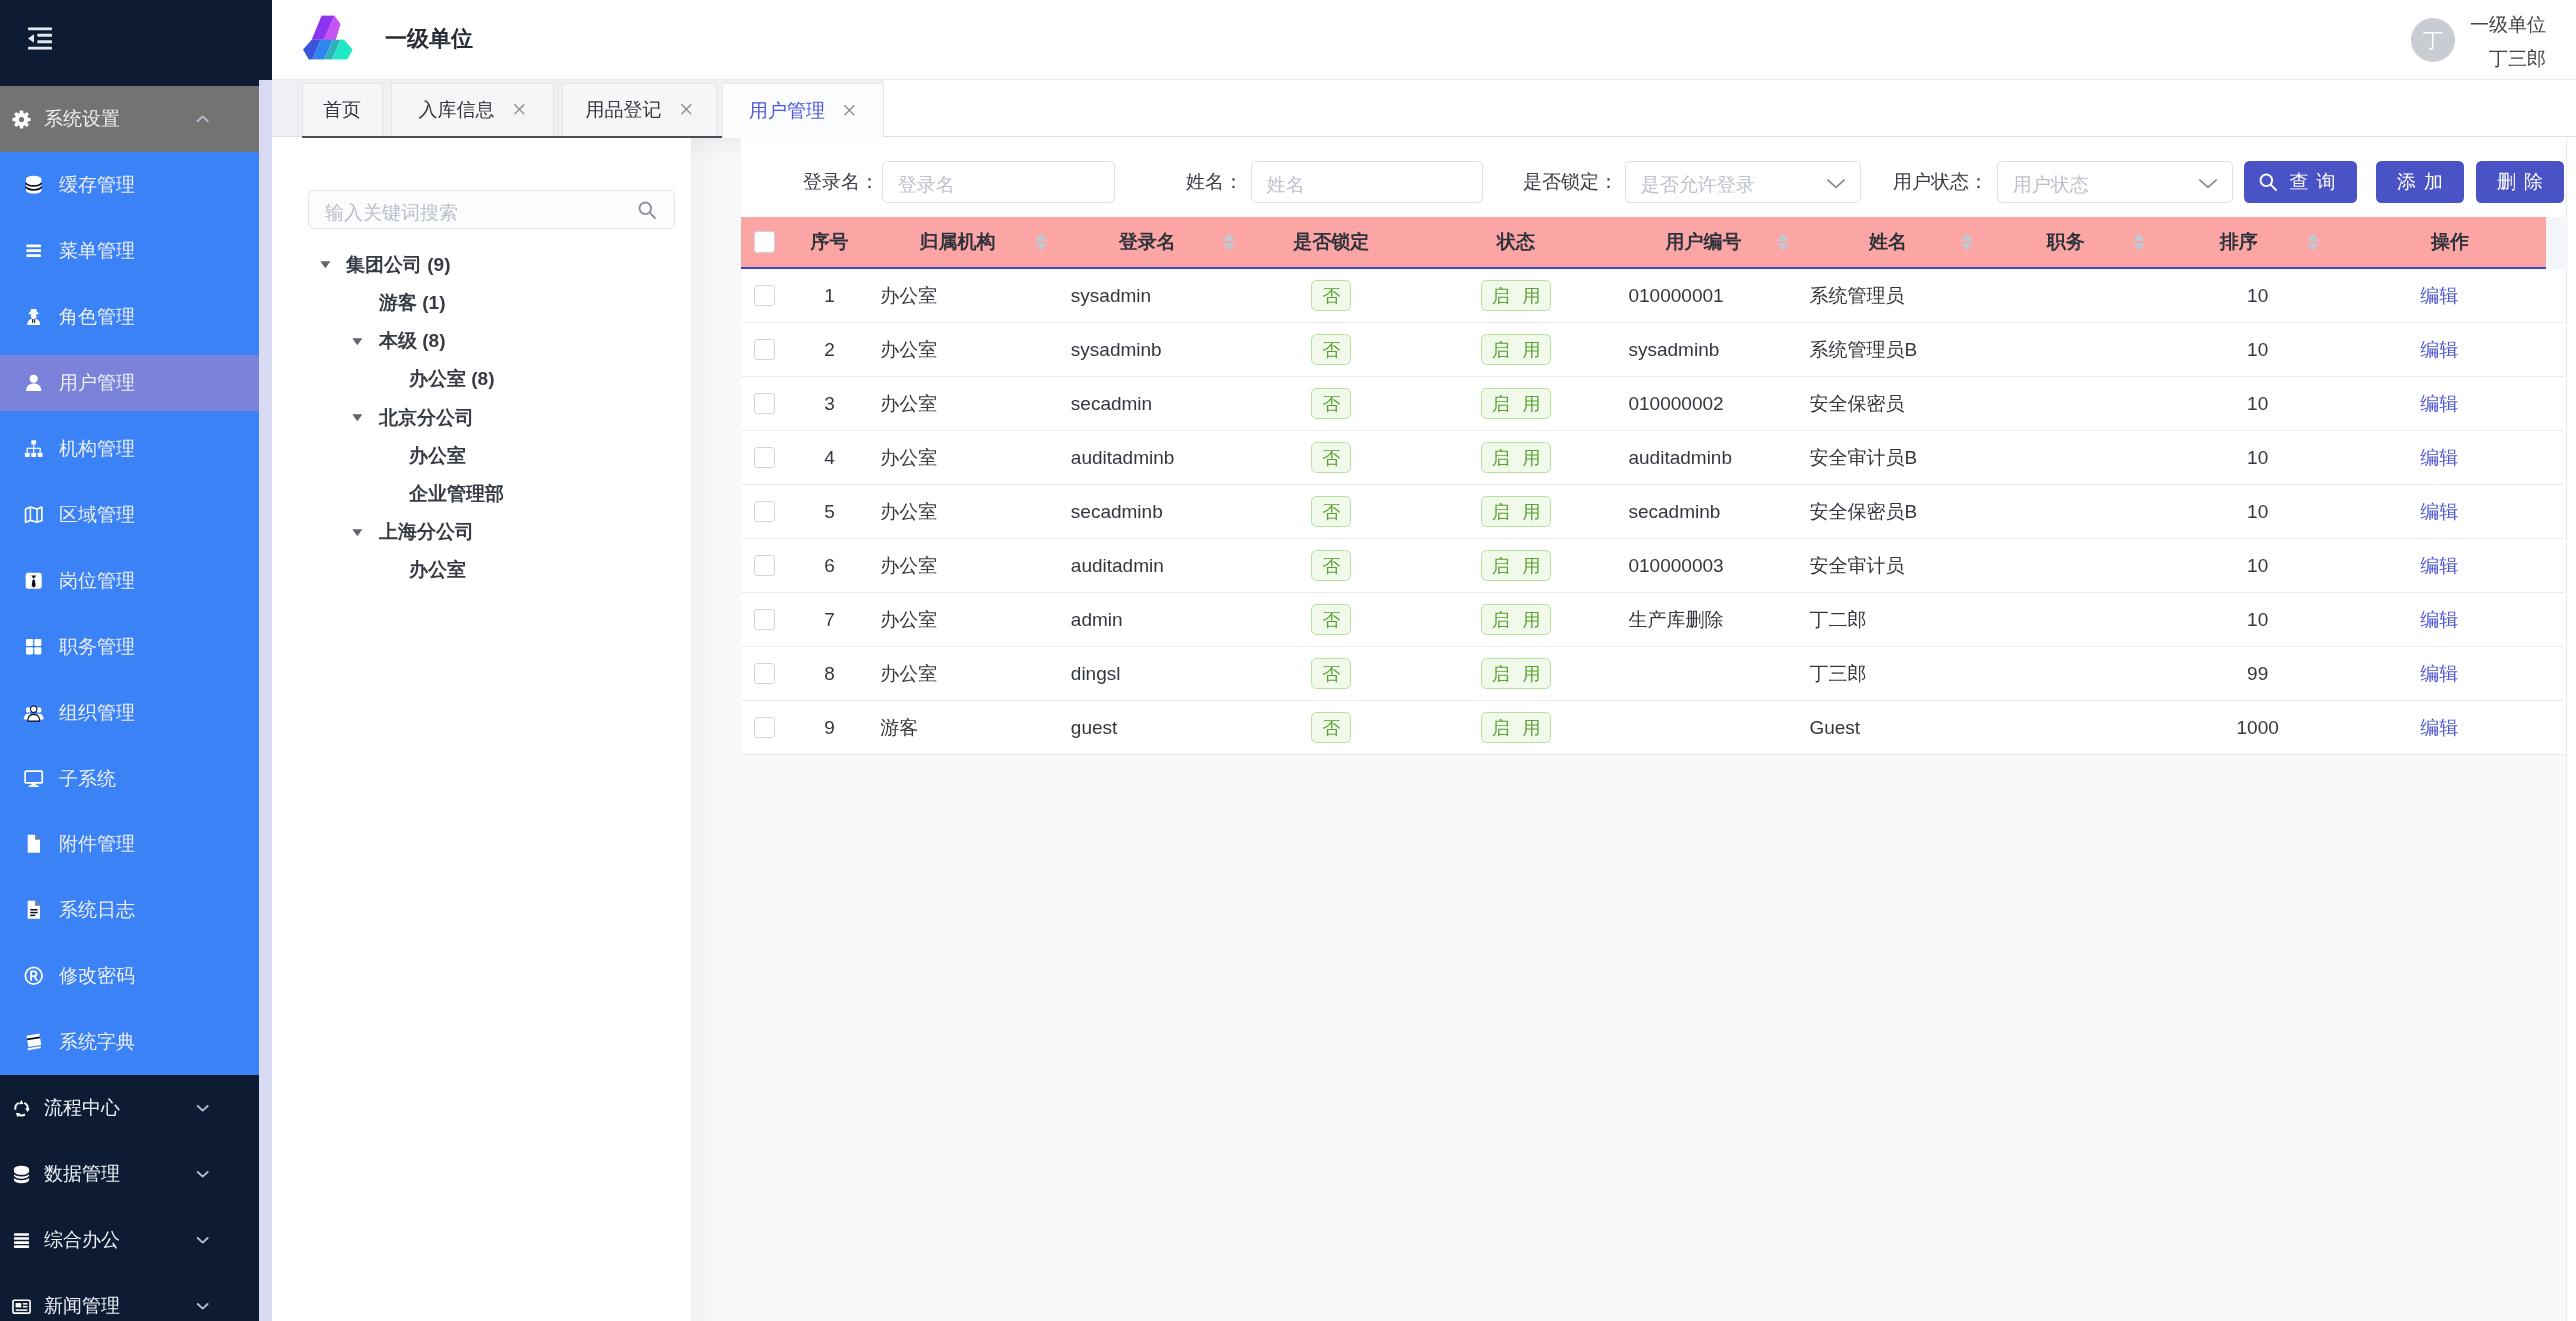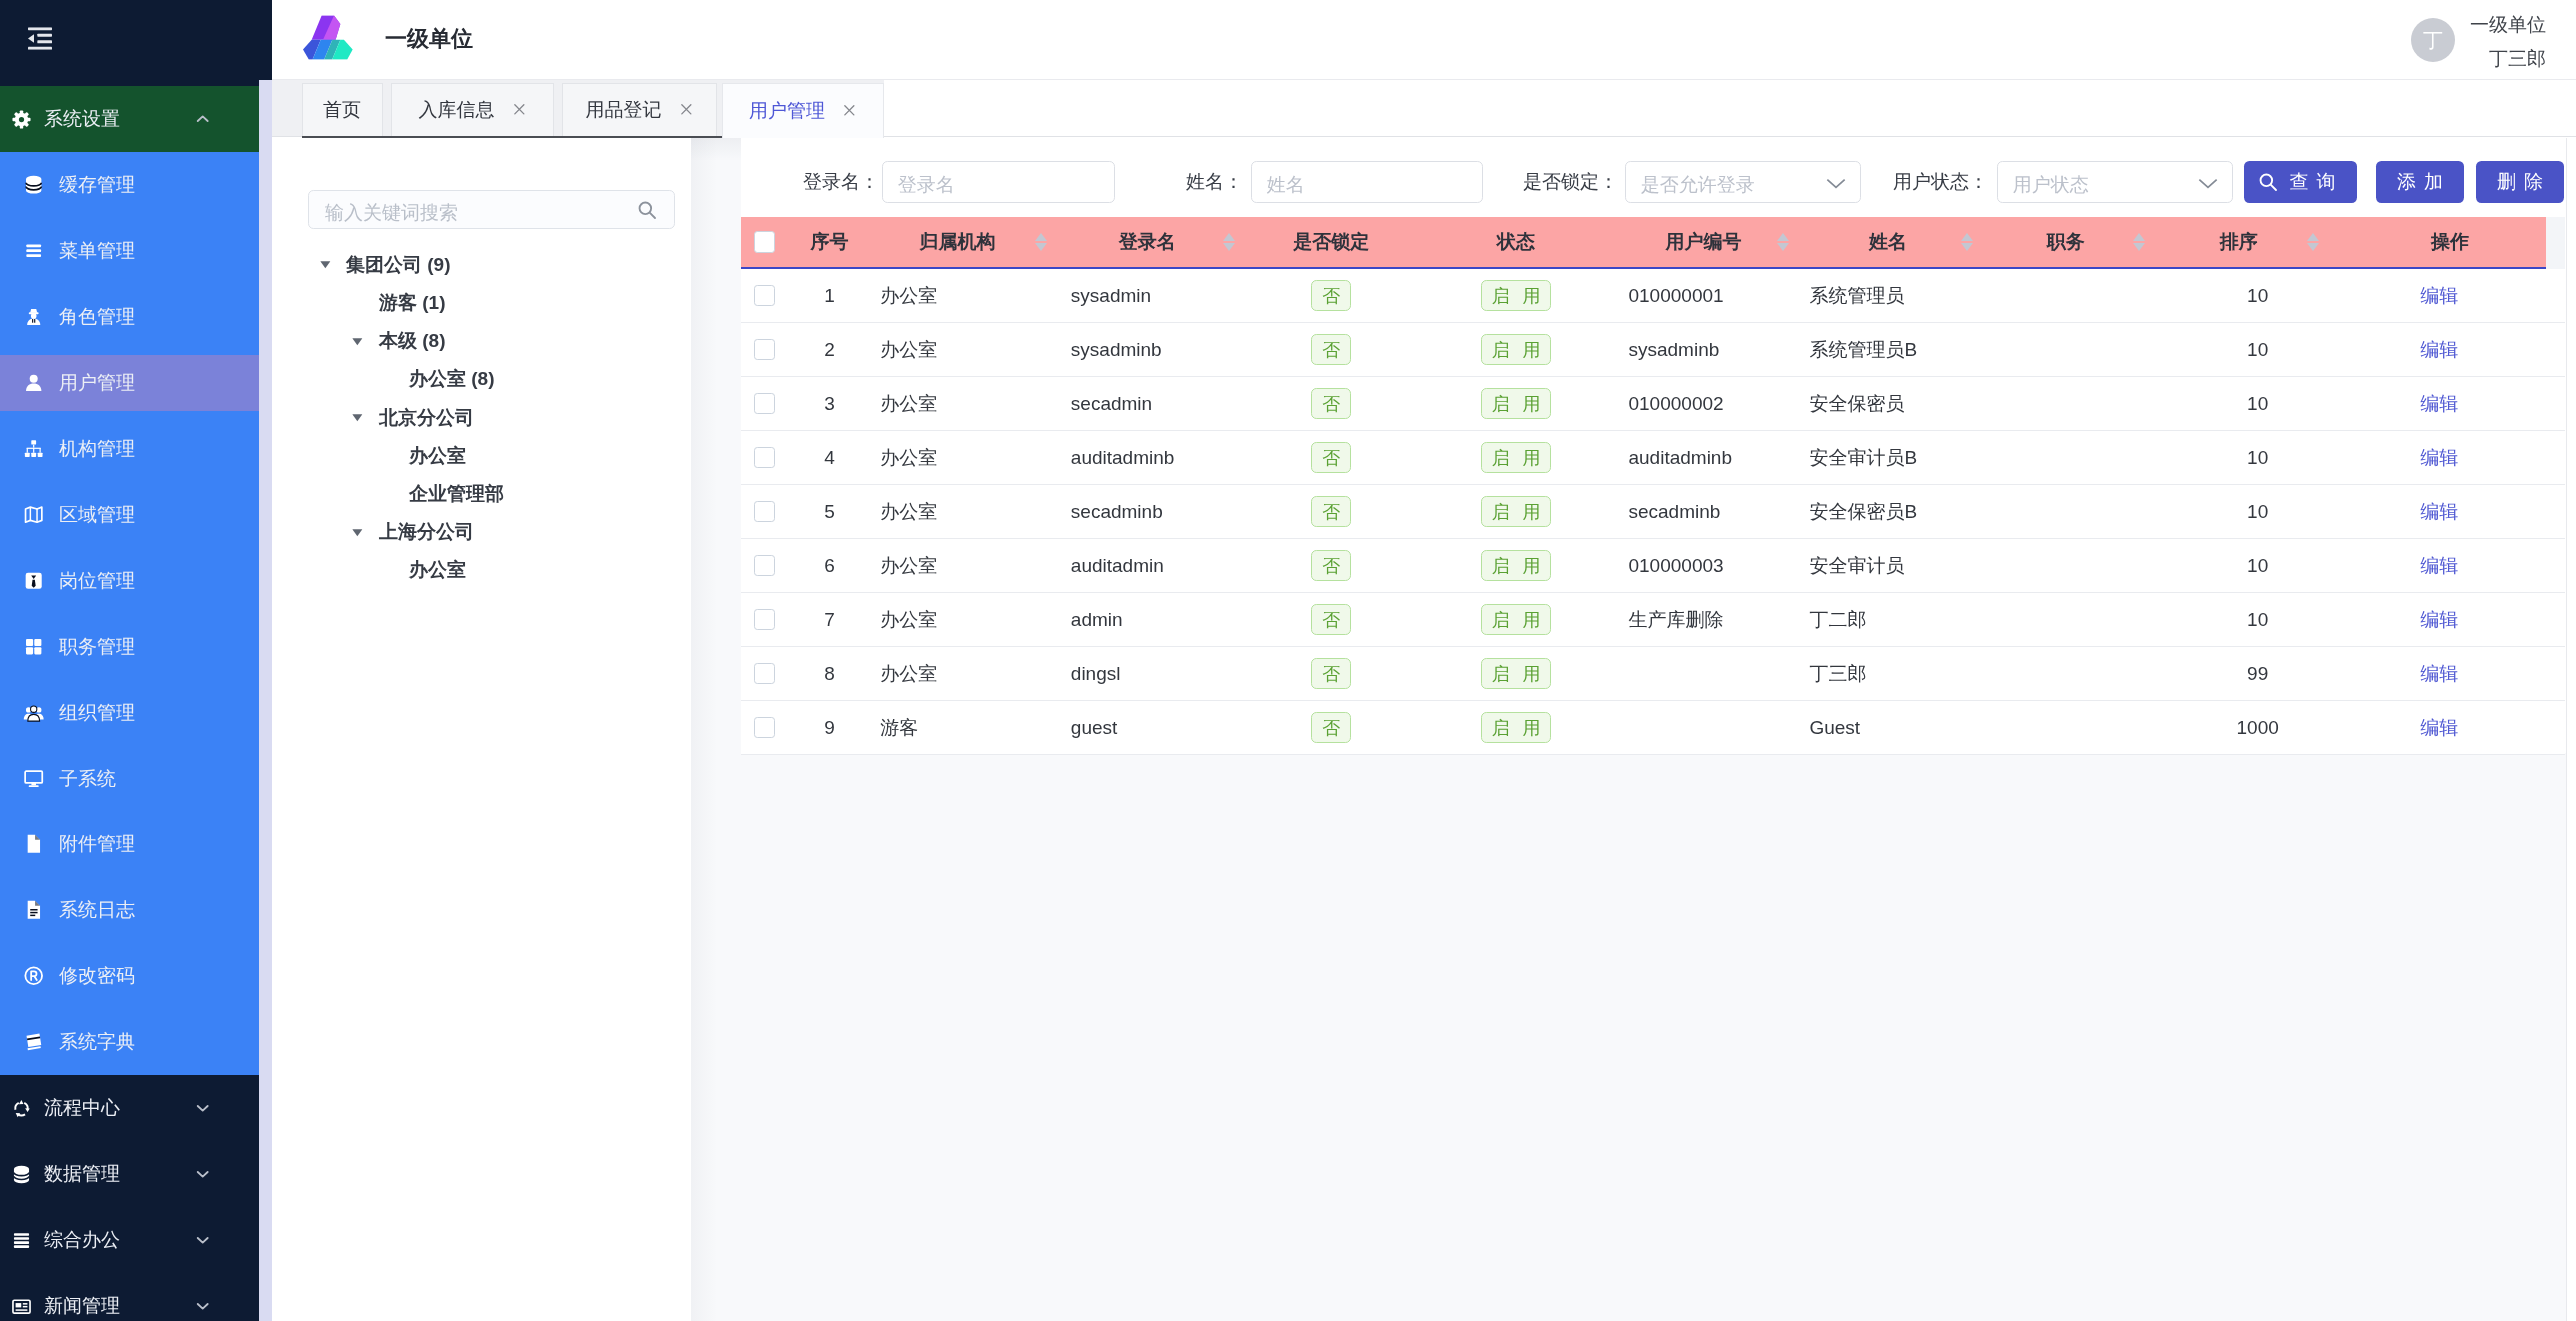--- a/index.html
+++ b/index.html
@@ -281,21 +281,21 @@
 <div id="app">
 
   <div id="sidebar">
     <div id="fold-btn" style="color:#e3e6ec">
       <svg class="ic" viewBox="0 0 36 34" width="24" height="23">
           <use href="#s-fold"></use>
         </svg>
     </div>
     <div id="submenu-bg" class="abs" style="left: 0px; width: 259px; top: 146px; height: 929px; background: rgb(7, 14, 30);"></div>
     <div id="menu">
-        <div class="m-item m-group" style="top: 0px; position: absolute; height: 66px; --bg: #0d1b33; background: #14532d;">
+        <div class="m-item m-group" style="top: 0px; position: absolute; height: 66px; --bg: #0d1b33; background: #737373;">
           <span class="mi-ico" style="color:#fff">
             <svg class="ic" viewBox="0 0 31 31" width="21" height="21">
               <use href="#s-gear"></use>
             </svg>
           </span>
           <span class="mi-label">系统设置</span>
           <span class="m-chev">
             <svg class="ic" viewBox="0 0 23 21" width="15.4" height="14">
               <use href="#s-chev-up"></use>
             </svg>

